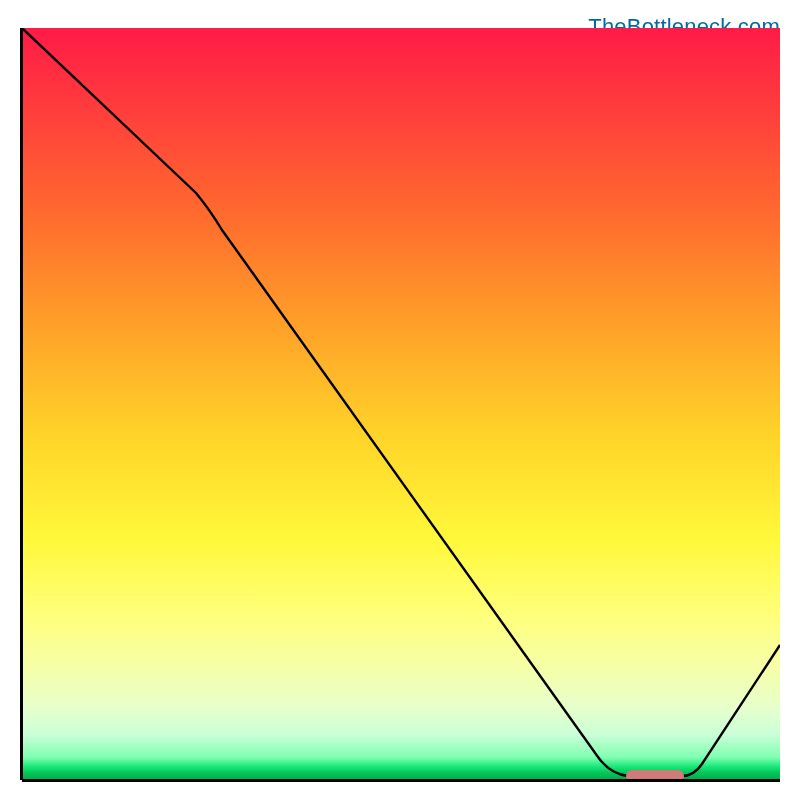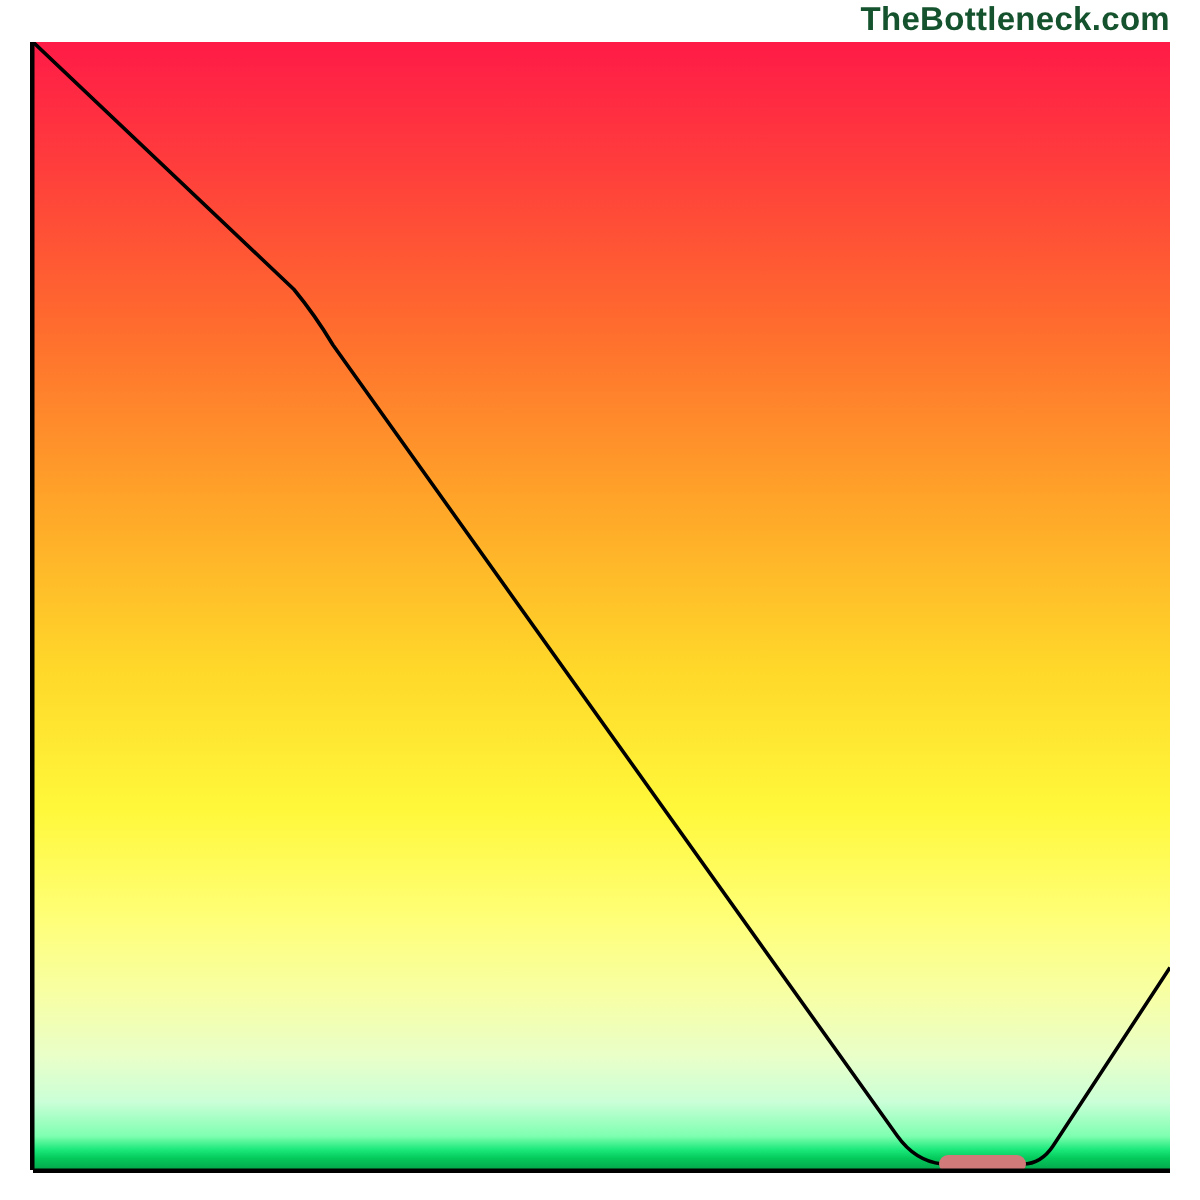--- a/index.html
+++ b/index.html
@@ -6,25 +6,25 @@
   body {
     width: 800px;
     height: 800px;
     background: #ffffff;
     font-family: Arial, Helvetica, sans-serif;
     position: relative;
     overflow: hidden;
   }
   .watermark {
     position: absolute;
-    top: 0;
+    top: 14px;
     right: 20px;
-    color: #14532d;
+    color: #0369a1;
     font-size: 22px;
-    font-weight: 700;
+    font-weight: 400;
     letter-spacing: 0.2px;
   }
   .plot-area {
     position: absolute;
     left: 22px;
     top: 28px;
     width: 758px;
     height: 752px;
   }
   .gradient-bg {

